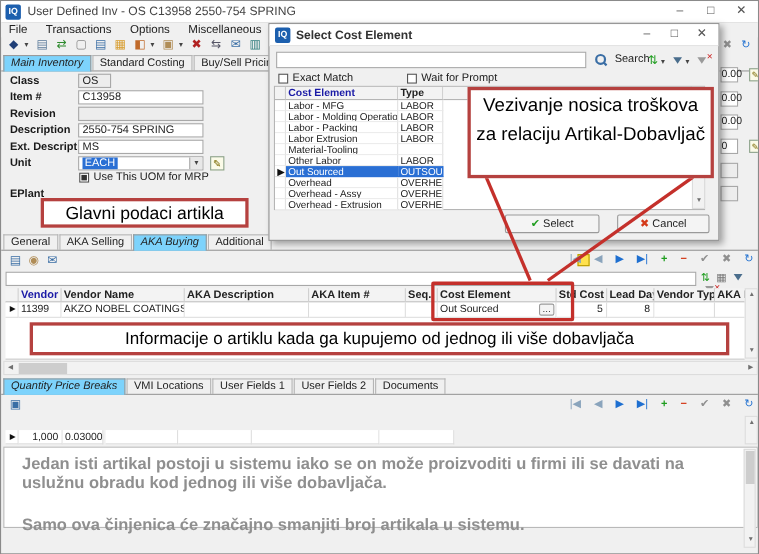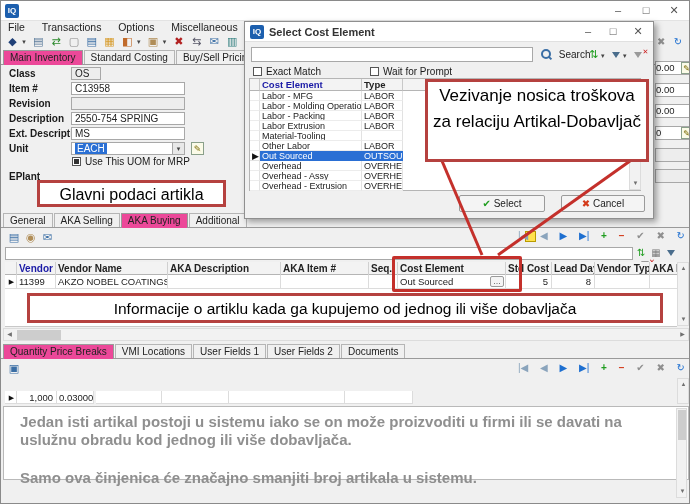--- a/index.html
+++ b/index.html
@@ -19,35 +19,35 @@
   
   .toolbar{left:0;top:33px;width:100%;height:17px;}
   .ticon{display:inline-block;width:15px;height:15px;text-align:center;line-height:15px;font-size:11px;vertical-align:top;}
   .ticon.small{width:8px;font-size:7px;color:#444;}
   .tb-right{right:4px;top:33px;}
   .tb-right .ticon{width:14px;font-size:10px;}
   
   .tabs{height:14px;}
   .tab{display:inline-block;padding:0 6px;height:13px;line-height:13px;font-size:10px;
        background:#f0f0f0;border:1px solid #b5b5b5;border-bottom:none;margin-right:1px;color:#222;}
-  .tab.active{background:#ec4899;border-color:#9a9a9a;height:14px;position:relative;z-index:2;}
+  .tab.active{background:#7dd3fc;border-color:#9a9a9a;height:14px;position:relative;z-index:2;font-style:italic;}
   .tabline{left:0;width:690px;height:1px;background:#9a9a9a;}
   
   .flabel{left:8px;font-weight:bold;font-size:10px;color:#1a1a1a;height:13px;line-height:13px;}
   .fld{left:70px;height:13px;background:#fff;border:1px solid #a8a8a8;font-size:10px;line-height:11px;padding:0 3px;overflow:hidden;white-space:nowrap;}
   .fld.dis{background:#ededed;}
   .combo-caret{width:11px;height:11px;background:#e8e8e8;border-left:1px solid #a8a8a8;position:absolute;right:0;top:0;
                text-align:center;line-height:11px;font-size:7px;color:#444;}
   .sel-text{background:#2a6fd4;color:#fff;padding:0 2px;}
   .editbox{width:13px;height:13px;border:1px solid #8aa08a;background:#fbfbe8;text-align:center;line-height:12px;font-size:9px;color:#7a6a00;}
   .cb{width:9px;height:9px;border:1px solid #555;background:#fff;}
   .cb .fill{position:absolute;left:1px;top:1px;width:5px;height:5px;background:#333;}
   .cblabel{font-size:10px;height:11px;line-height:11px;color:#1a1a1a;}
   
-  .rfld{left:654px;width:36px;height:14px;background:#fff;border:1px solid #a8a8a8;font-size:9.5px;line-height:12px;
+  .rfld{left:654px;width:16px;height:14px;background:#fff;border:1px solid #a8a8a8;font-size:9.5px;line-height:12px;
         text-align:left;padding-right:12px;}
   .rfld.dis{background:#ededed;}
   .redit{left:680px;width:11px;height:12px;border:1px solid #8aa08a;background:#fbfbe8;text-align:center;line-height:11px;font-size:8px;color:#7a6a00;}
   
   .callout{background:#fff;border:3px solid #b5413f;text-align:center;color:#000;z-index:50;}
   
   .gridhead{background:#f3f3f3;border-bottom:1px solid #b5b5b5;}
   .hcell{font-weight:bold;font-size:10px;line-height:13px;height:13px;overflow:hidden;white-space:nowrap;border-right:1px solid #d0d0d0;padding-left:2px;}
   .hcell.blue{color:#1a1aa6;}
   .rcell{font-size:9.5px;line-height:13px;height:14px;overflow:hidden;white-space:nowrap;border-right:1px solid #dcdcdc;padding-left:2px;background:#fff;border-bottom:1px solid #dcdcdc;}
@@ -80,20 +80,21 @@
   svg.lines{position:absolute;left:0;top:0;z-index:55;pointer-events:none;}
   .callout.top{z-index:60;}
 </style>
 </head>
 <body>
 
 <div id="app">
 
   <div class="abs titlebar">
     <div class="abs appicon">IQ</div>
+    <div class="abs title-text">User Defined Inv - OS C13958 2550-754 SPRING</div>
     <div class="abs wctl" style="right:58px">–</div>
     <div class="abs wctl" style="right:30px">□</div>
     <div class="abs wctl" style="right:2px">✕</div>
   </div>
 
   <div class="abs menubar">
     <span class="menuitem">File</span>
     <span class="menuitem">Transactions</span>
     <span class="menuitem">Options</span>
     <span class="menuitem">Miscellaneous</span>

